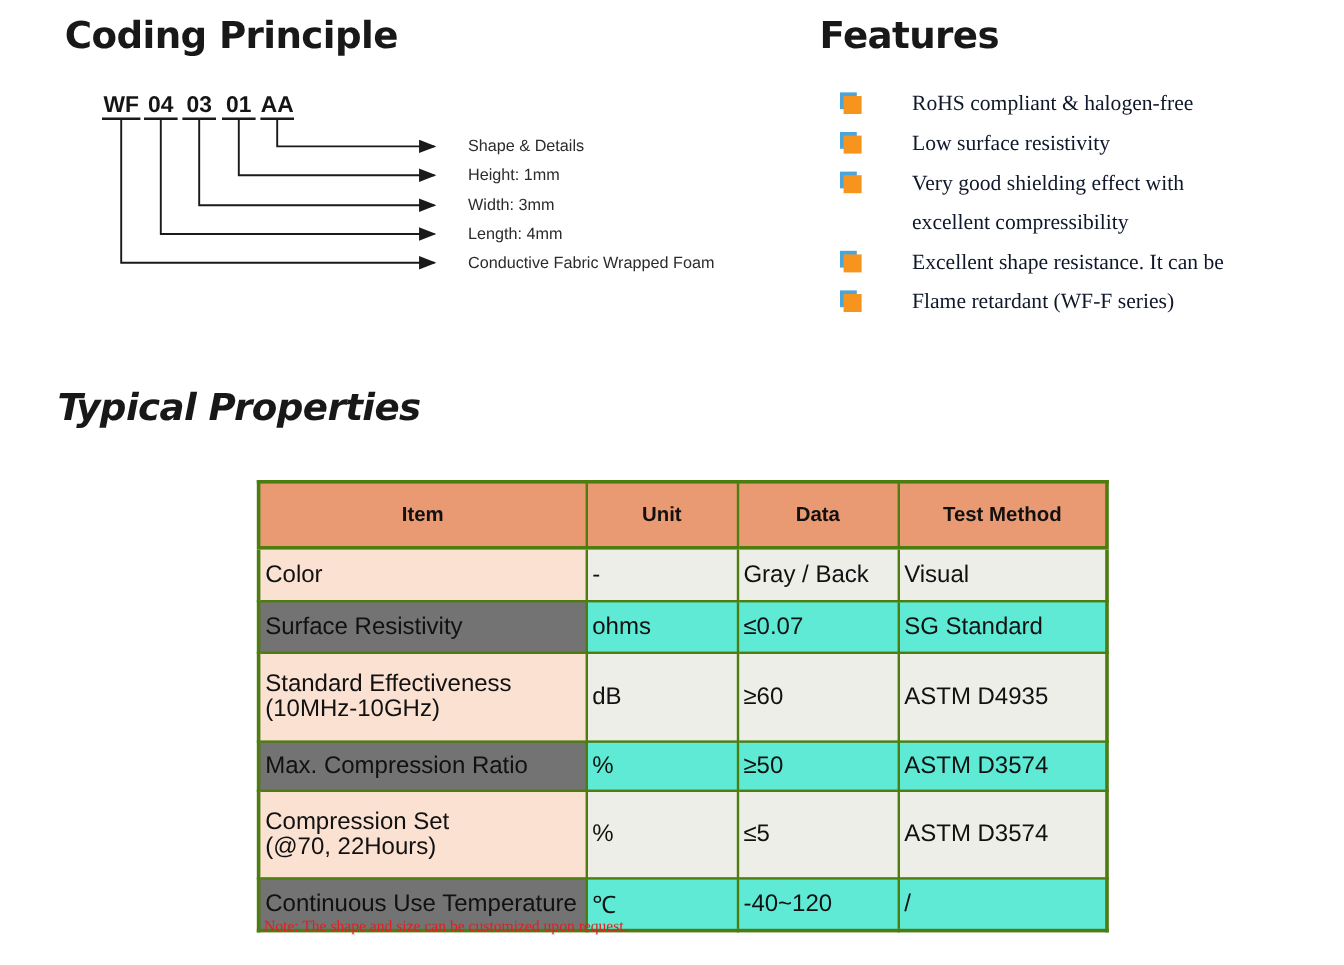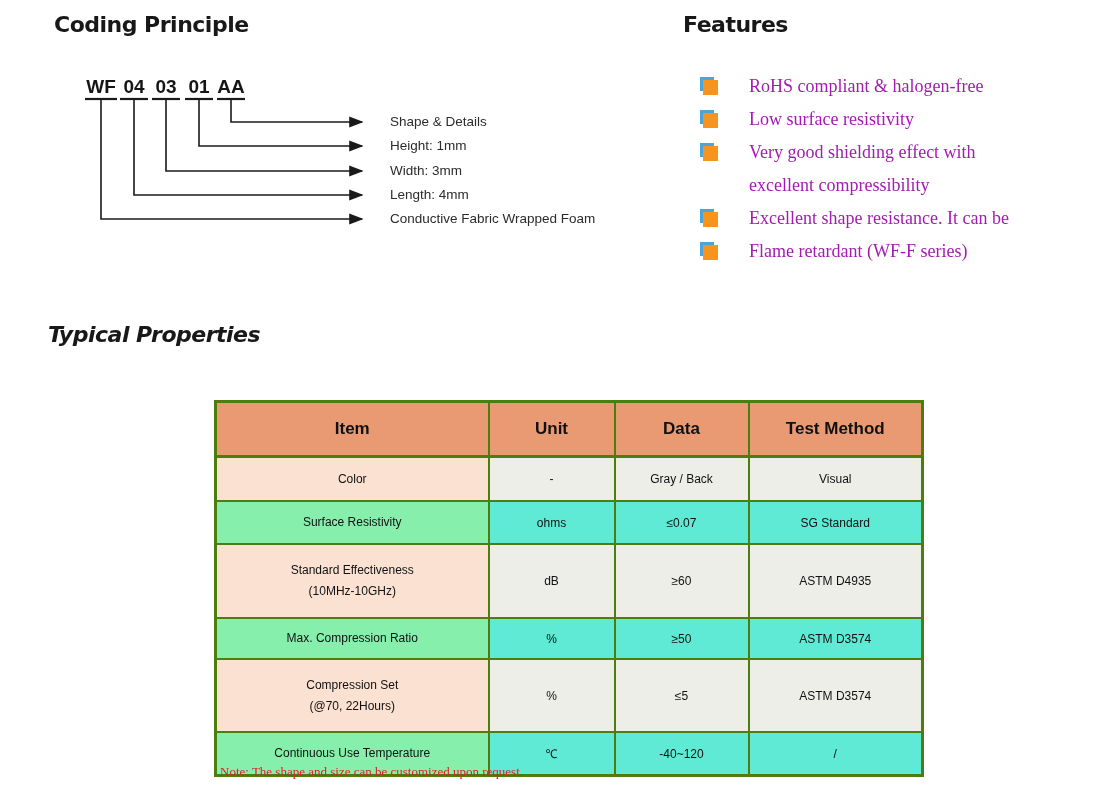--- a/index.html
+++ b/index.html
@@ -1,49 +1,49 @@
 <!DOCTYPE html>
 <html><head>
 <meta charset="utf-8">
 <style>
   html,body{margin:0;padding:0;background:#ffffff;}
   .page{position:relative;width:1120px;height:804px;background:#ffffff;overflow:hidden;
         font-family:"Liberation Sans",sans-serif;color:#1b1b1b;}
 
   .h1{position:absolute;font-family:"DejaVu Sans",sans-serif;font-weight:bold;
-      font-size:22px;letter-spacing:-0.5px;color:#181818;white-space:nowrap;}
+      font-size:31px;letter-spacing:-0.5px;color:#181818;white-space:nowrap;}
   #title-coding{left:54px;top:12px;}
   #title-features{left:683px;top:12px;}
   #title-typical{left:48px;top:322px;font-style:italic;}
 
   
   .diagram{position:absolute;left:70px;top:73px;}
 
   
   .features-list{position:absolute;left:700px;top:70px;width:420px;}
   .feature-item{display:flex;align-items:flex-start;}
   .bullet{position:relative;width:19px;height:19px;flex:0 0 19px;margin-top:7px;}
   .bullet .b-blue{position:absolute;left:0;top:0;width:14px;height:14px;background:#4BA5D8;}
   .bullet .b-orange{position:absolute;left:3px;top:3px;width:15px;height:15px;background:#F7941E;}
-  .feature-text{margin-left:30px;font-family:"Liberation Serif",serif;font-size:18px;
-                line-height:33px;color:#a21caf;}
+  .feature-text{margin-left:41px;font-family:"Liberation Serif",serif;font-size:18px;
+                line-height:33px;color:#0f172a;}
   .feature-text div{white-space:nowrap;}
 
   
   .table-wrap{position:absolute;left:214px;top:400px;}
   table.props{border-collapse:collapse;table-layout:fixed;
               font-family:"Liberation Sans",sans-serif;color:#111;}
   table.props,table.props td,table.props th{border:2px solid #4d7c0f;}
   table.props{border-width:3px;}
   table.props th{height:50px;background:#EA9A73;font-size:17px;font-weight:bold;
                  text-align:center;vertical-align:middle;border-bottom-width:3px;}
-  table.props td{font-size:12px;text-align:center;vertical-align:middle;padding:2px 4px;}
+  table.props td{font-size:20px;vertical-align:middle;padding:2px 4px;}
   tr.r-light td:first-child{background:#FBE1D2;}
   tr.r-light td:not(:first-child){background:#EDEEE8;}
-  tr.r-dark td:first-child{background:#86efac;}
+  tr.r-dark td:first-child{background:#737373;}
   tr.r-dark td:not(:first-child){background:#5eead4;}
   tr.h38 td{height:38px;} tr.h37 td{height:37px;} tr.h68 td{height:68px;}
   tr.h35 td{height:35px;} tr.h67 td{height:67px;}
   td .il{display:block;line-height:21px;}
 
   
   .note{position:absolute;left:220px;top:764px;font-family:"Liberation Serif",serif;
         font-size:13px;color:#E02020;white-space:nowrap;}
 
   

